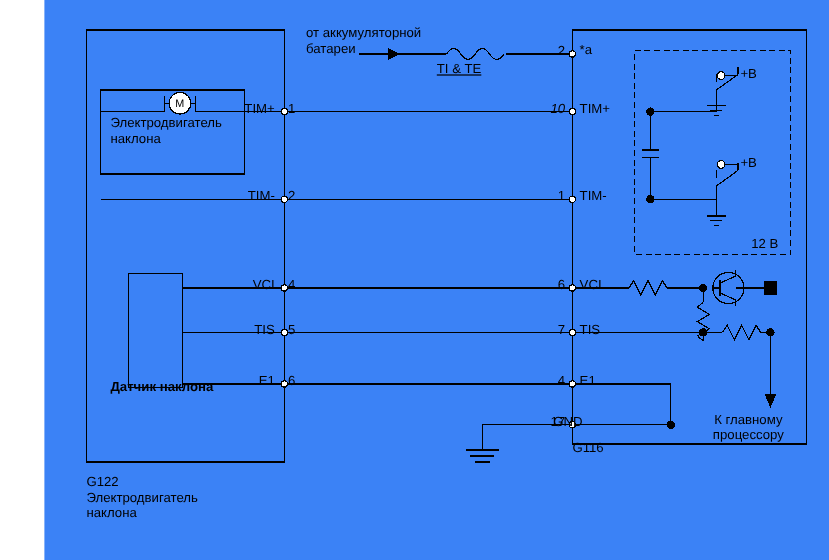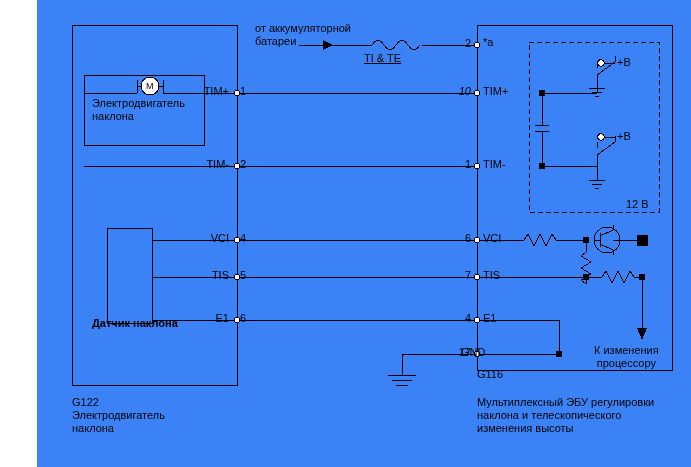--- a/index.html
+++ b/index.html
@@ -242,25 +242,22 @@
 наклона</span></div>
 
   <div class="lbl" style="left:109px; top:80px; font-size:9px;"><span>M</span></div>
 
   <div class="lbl" style="left:55px; top:317px;font-weight:bold;"><span>Датчик наклона</span></div>
 
   <div class="lbl" style="left:580px; top:56px;"><span>+B</span></div>
   <div class="lbl" style="left:580px; top:130px;"><span>+B</span></div>
   <div class="lbl" style="left:589px; top:198px;"><span>12 В</span></div>
 
-  <div class="lbl center" style="left:557px; top:344px; white-space:pre;"><span>К изменения
+  <div class="lbl center" style="left:557px; top:344px; white-space:pre;"><span>К главному
 процессору</span></div>
 
   <div class="lbl" style="left:35px; top:396px;text-align:center;"><span>G122</span></div>
   <div class="lbl" style="left:35px; top:409px; white-space:pre;"><span>Электродвигатель
 наклона</span></div>
 
   <div class="lbl" style="left:440px; top:368px;"><span>G116</span></div>
-  <div class="lbl" style="left:440px; top:396px; white-space:pre;"><span>Мультиплексный ЭБУ регулировки
-наклона и телескопического
-изменения высоты</span></div>
 
 </div>
 
 </body></html>

